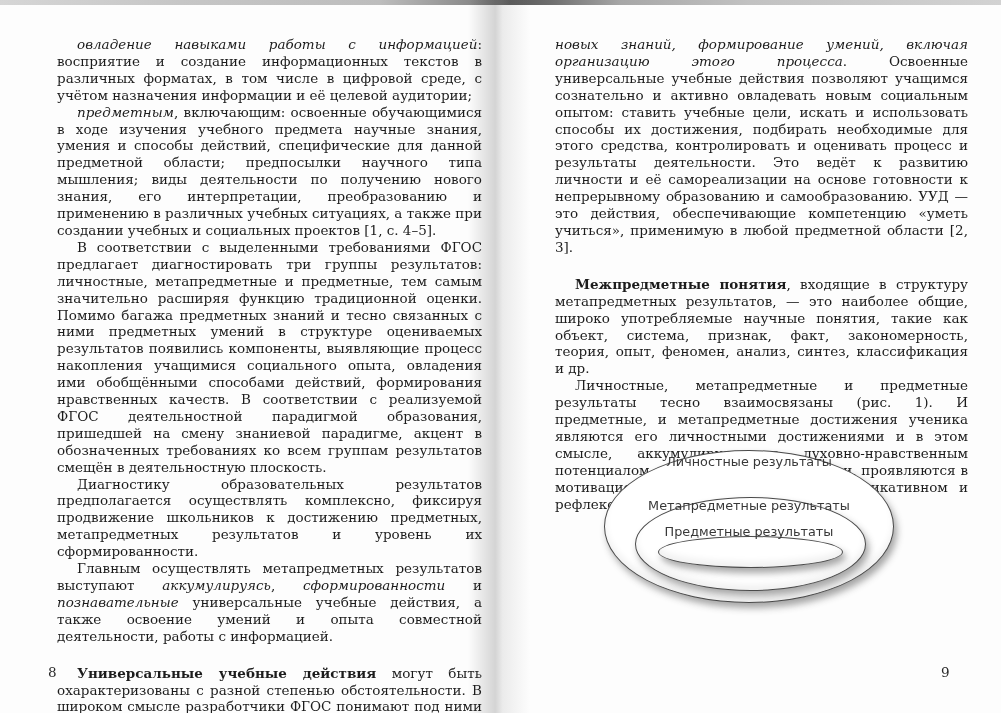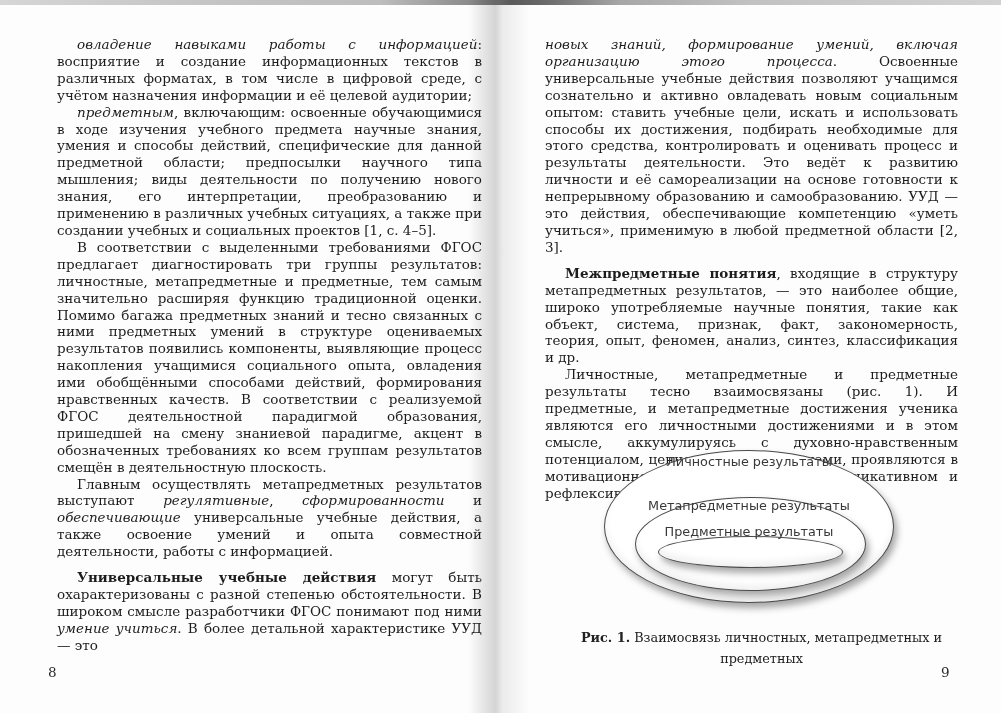--- a/index.html
+++ b/index.html
@@ -29,24 +29,24 @@
   .page{position:absolute;top:0;height:681px;width:500px;}
   .page-left{left:0;}
   .page-right{left:501px;}
 
   .text-col{
     position:absolute;top:36px;
     font-size:13.5px;line-height:16.9px;
     text-align:justify;hyphens:auto;
   }
   .col-left{left:57px;width:425px;}
-  .col-right{left:44px;width:413px;} 
+  .col-right{left:54px;width:413px;} 
 
   .para{margin:0;text-indent:20px;}
-  .para.gap{margin-top:9px;}
+  .para.gap{margin-top:20px;}
   .para.noindent{text-indent:0;}
   .i{font-style:italic;}
   .b{font-weight:700;}
 
   .pnum{position:absolute;font-size:13.5px;color:#2a2a2a;}
   .pnum-left{left:48px;top:664px;}
   .pnum-right{left:440px;top:664px;} 
 
   
   .diagram{position:absolute;left:103px;top:450px;width:298px;height:168px;} 
@@ -77,21 +77,22 @@
 
 <div class="spread">
   <div class="top-edge"></div>
   <div class="gutter"></div>
 
   <section class="page page-left">
     <div class="text-col col-left">
         <p class="para"><span class="i">овладение навыками работы с информацией</span><span>: восприятие и создание информационных текстов в различных форматах, в том числе в цифровой среде, с учётом назначения информации и её целевой аудитории;</span></p>
         <p class="para"><span class="i">предметным</span><span>, включающим: освоенные обучающимися в ходе изучения учебного предмета научные знания, умения и способы действий, специфические для данной предметной области; предпосылки научного типа мышления; виды деятельности по получению нового знания, его интерпретации, преобразованию и применению в различных учебных ситуациях, а также при создании учебных и социальных проектов [1, с. 4–5].</span></p>
         <p class="para"><span>В соответствии с выделенными требованиями ФГОС предлагает диагностировать три группы результатов: личностные, метапредметные и предметные, тем самым значительно расширяя функцию традиционной оценки. Помимо багажа предметных знаний и тесно связанных с ними предметных умений в структуре оцениваемых результатов появились компоненты, выявляющие процесс накопления учащимися социального опыта, овладения ими обобщёнными способами действий, формирования нравственных качеств. В соответствии с реализуемой ФГОС деятельностной парадигмой образования, пришедшей на смену знаниевой парадигме, акцент в обозначенных требованиях ко всем группам результатов смещён в деятельностную плоскость.</span></p>
-        <p class="para"><span>Главным осуществлять метапредметных результатов выступают </span><span class="i">регулятивные</span><span>, </span><span class="i">сформированности</span><span> и </span><span class="i">обеспечивающие</span><span> универсальные учебные действия, а также освоение умений и опыта совместной деятельности, работы с информацией.</span></p>
+        <p class="para"><span>Диагностику образовательных результатов предполагается осуществлять комплексно, фиксируя продвижение школьников к достижению предметных, метапредметных результатов и уровень их сформированности.</span></p>
+        <p class="para"><span>Главным осуществлять метапредметных результатов выступают </span><span class="i">аккумулируясь</span><span>, </span><span class="i">сформированности</span><span> и </span><span class="i">познавательные</span><span> универсальные учебные действия, а также освоение умений и опыта совместной деятельности, работы с информацией.</span></p>
         <p class="para gap"><span class="b">Универсальные учебные действия</span><span> могут быть охарактеризованы с разной степенью обстоятельности. В широком смысле разработчики ФГОС понимают под ними </span><span class="i">умение учиться</span><span>. В более детальной характеристике УУД — это </span></p>
       </div>
     <div class="pnum pnum-left">8</div>
   </section>
 
   <section class="page page-right">
     <div class="text-col col-right">
         <p class="para noindent"><span class="i">новых знаний, формирование умений, включая организацию этого процесса</span><span>. Освоенные универсальные учебные действия позволяют учащимся сознательно и активно овладевать новым социальным опытом: ставить учебные цели, искать и использовать способы их достижения, подбирать необходимые для этого средства, контролировать и оценивать процесс и результаты деятельности. Это ведёт к развитию личности и её самореализации на основе готовности к непрерывному образованию и самообразованию. УУД — это действия, обеспечивающие компетенцию «уметь учиться», применимую в любой предметной области [2, 3].</span></p>
         <p class="para gap"><span class="b">Межпредметные понятия</span><span>, входящие в структуру метапредметных результатов, — это наиболее общие, широко употребляемые научные понятия, такие как объект, система, признак, факт, закономерность, теория, опыт, феномен, анализ, синтез, классификация и др.</span></p>
         <p class="para"><span>Личностные, метапредметные и предметные результаты тесно взаимосвязаны (рис. 1). И предметные, и метапредметные достижения ученика являются его личностными достижениями и в этом смысле, аккумулируясь с духовно-нравственным потенциалом, ценностными установками, проявляются в мотивационном, процессуальном, коммуникативном и рефлексивном аспектах деятельности.</span></p>
@@ -100,18 +101,17 @@
     <div class="diagram">
       <div class="ellipse e-outer"></div>
       <div class="ellipse e-mid"></div>
       <div class="ellipse e-inner"></div>
       <div class="dlabel dl-outer">Личностные результаты</div>
       <div class="dlabel dl-mid">Метапредметные результаты</div>
       <div class="dlabel dl-inner">Предметные результаты</div>
     </div>
 
     <div class="caption">
-      <div><span class="b">Рис. 1.</span><span> Взаимосвязь личностных, метапредметных и предметных</span></div>
     </div>
 
     <div class="pnum pnum-right">9</div>
   </section>
 </div>
 
 </body></html>

